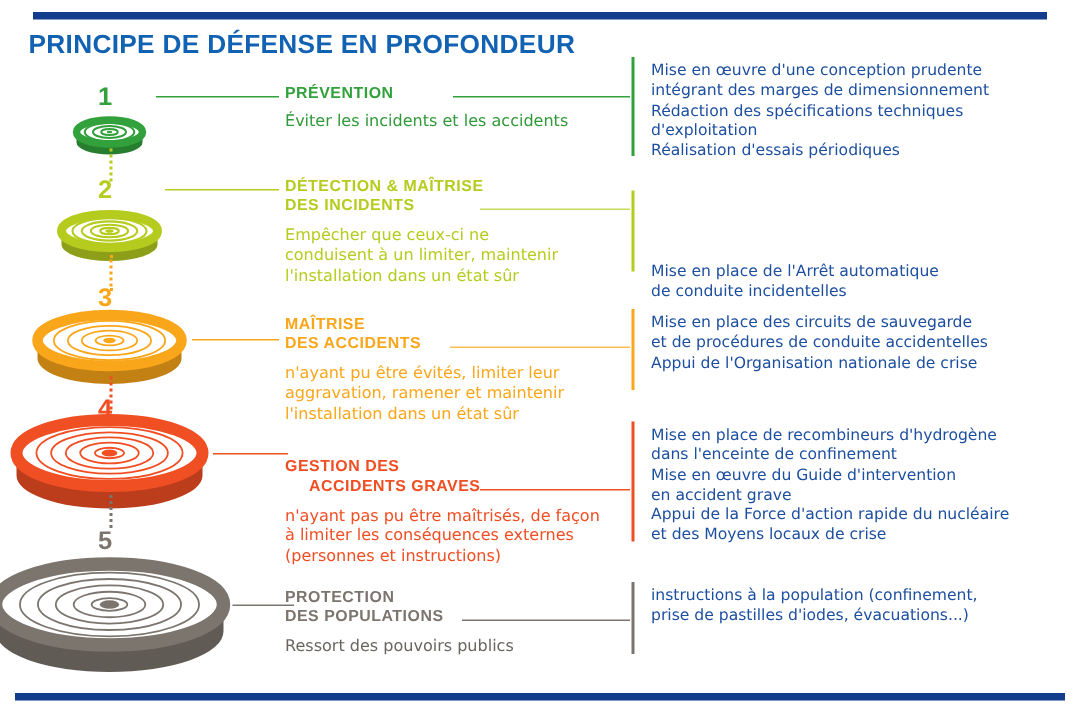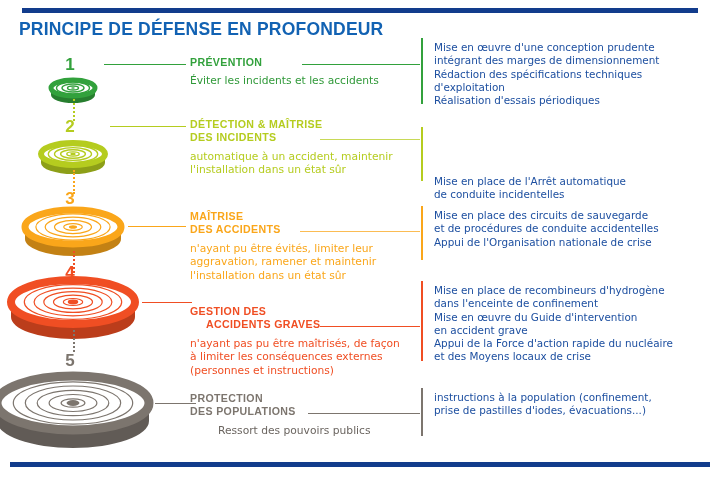--- a/index.html
+++ b/index.html
@@ -101,21 +101,22 @@
         <ellipse cx="38" cy="30" rx="2.72" ry="1.2" fill="#B5CC1F"></ellipse>
       </svg>
     </div>
     <div class="dots" style="left: 73px; top: 170px; height: 24px; border-left-color: rgb(250, 166, 26);"></div>
     <div class="num" style="left: 70px; top: 118px; color: rgb(181, 204, 31); transform: translateX(-50%);">2</div>
     <div class="stub" style="left: 110px; top: 126px; width: 76px; border-top-color: rgb(181, 204, 31);"></div>
     <div class="lbl" style="left: 190px; top: 118px;">
       <div class="h" style="color: rgb(181, 204, 31);">DÉTECTION &amp; MAÎTRISE</div>
       <div class="h" style="color: rgb(181, 204, 31);">DES INCIDENTS</div>
       <div style="height: 5px;"></div>
-      <div class="d" style="color: rgb(181, 204, 31);">automatique à un accident, maintenir</div>
+      <div class="d" style="color: rgb(181, 204, 31);">Empêcher que ceux-ci ne</div>
+      <div class="d" style="color: rgb(181, 204, 31);">conduisent à un limiter, maintenir</div>
       <div class="d" style="color: rgb(181, 204, 31);">l'installation dans un état sûr</div>
     </div>
     <div class="rule" style="left: 320px; top: 139px; width: 100px; border-top-color: rgb(181, 204, 31); opacity: 0.75;"></div>
     <div class="vbar" style="left: 421px; top: 127px; height: 54px; background: rgb(181, 204, 31);"></div>
     <div class="rt" style="top: 130px; color: rgb(29, 79, 160); margin-top: 45px;">
       <div>Mise en place de l'Arrêt automatique</div>
       <div>de conduite incidentelles</div>
     </div>
     <div class="disc" style="left: 19px; top: 188px;">
       <svg width="108" height="78" viewBox="0 0 108 78">
@@ -190,21 +191,21 @@
         <ellipse cx="82" cy="55" rx="59.7" ry="21.2" fill="none" stroke="#7C756E" stroke-width="1.2"></ellipse>
         <ellipse cx="82" cy="55" rx="6.460000000000001" ry="2.9" fill="#7C756E"></ellipse>
       </svg>
     </div>
     <div class="num" style="left: 70px; top: 352px; color: rgb(124, 117, 110); transform: translateX(-50%);">5</div>
     <div class="stub" style="left: 155px; top: 403px; width: 41px; border-top-color: rgb(124, 117, 110);"></div>
     <div class="lbl" style="left: 190px; top: 392px;">
       <div class="h" style="color: rgb(124, 117, 110);">PROTECTION</div>
       <div class="h" style="color: rgb(124, 117, 110);">DES POPULATIONS</div>
       <div style="height: 5px;"></div>
-      <div class="d" style="color: rgb(107, 101, 96); margin-left: 28px;">Ressort des pouvoirs publics</div>
+      <div class="d" style="color: rgb(107, 101, 96);">Ressort des pouvoirs publics</div>
     </div>
     <div class="rule" style="left: 308px; top: 413px; width: 112px; border-top-color: rgb(124, 117, 110); opacity: 1;"></div>
     <div class="vbar" style="left: 421px; top: 388px; height: 48px; background: rgb(124, 117, 110);"></div>
     <div class="rt" style="top: 391px; color: rgb(29, 79, 160);">
       <div>instructions à la population (confinement,</div>
       <div>prise de pastilles d'iodes, évacuations...)</div>
     </div>
   </div>
 
 </body></html>

